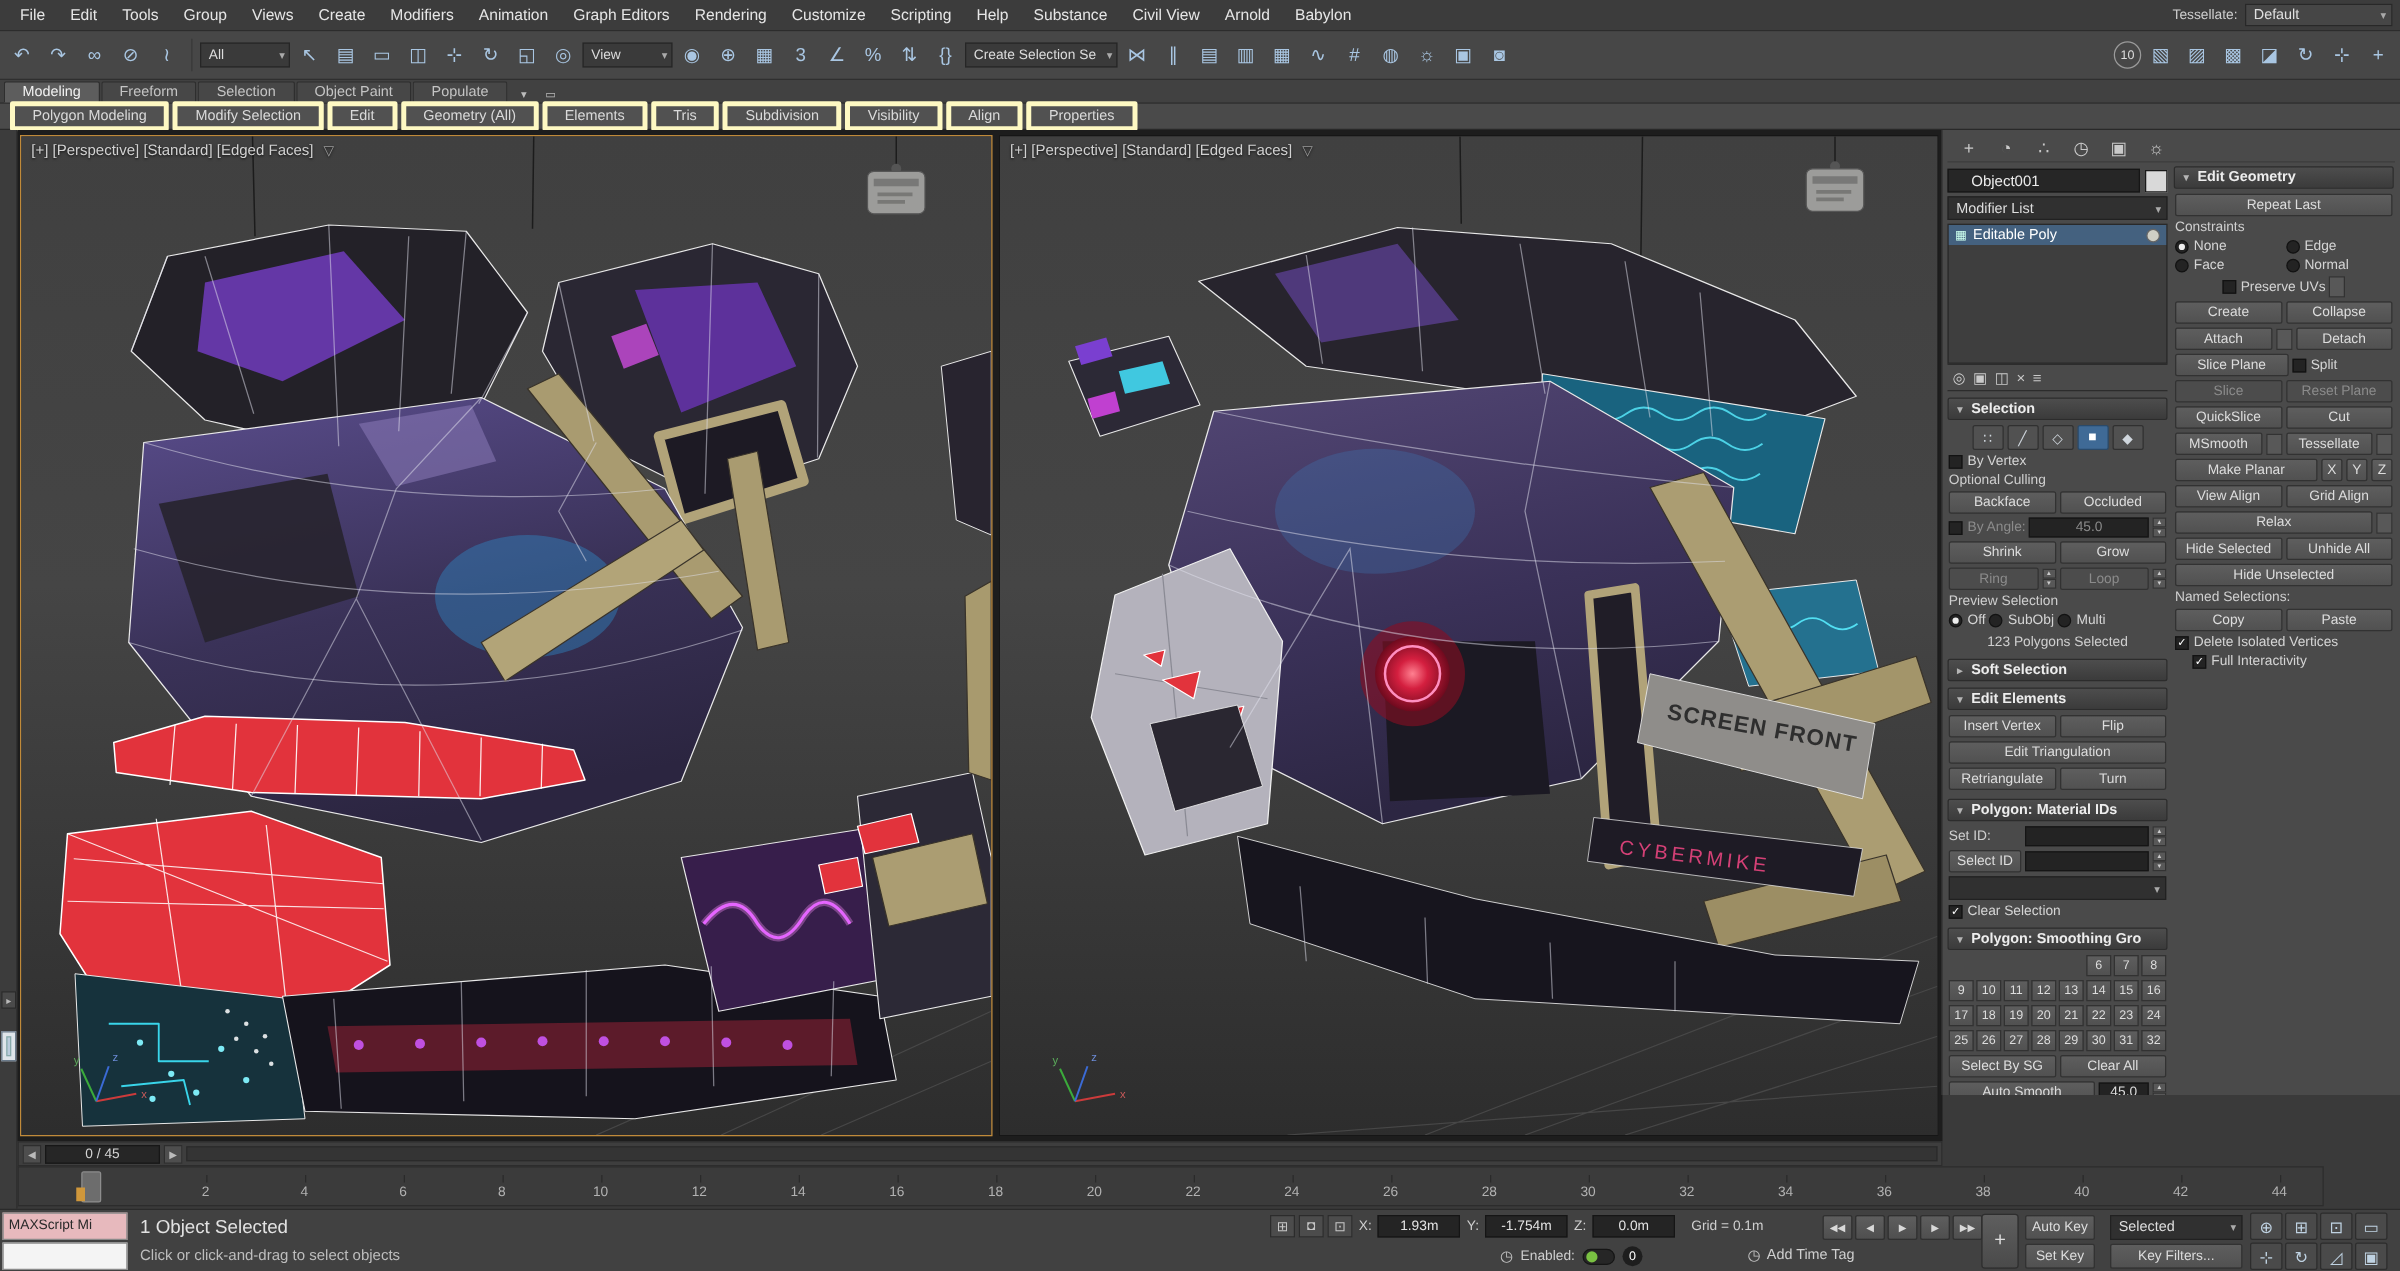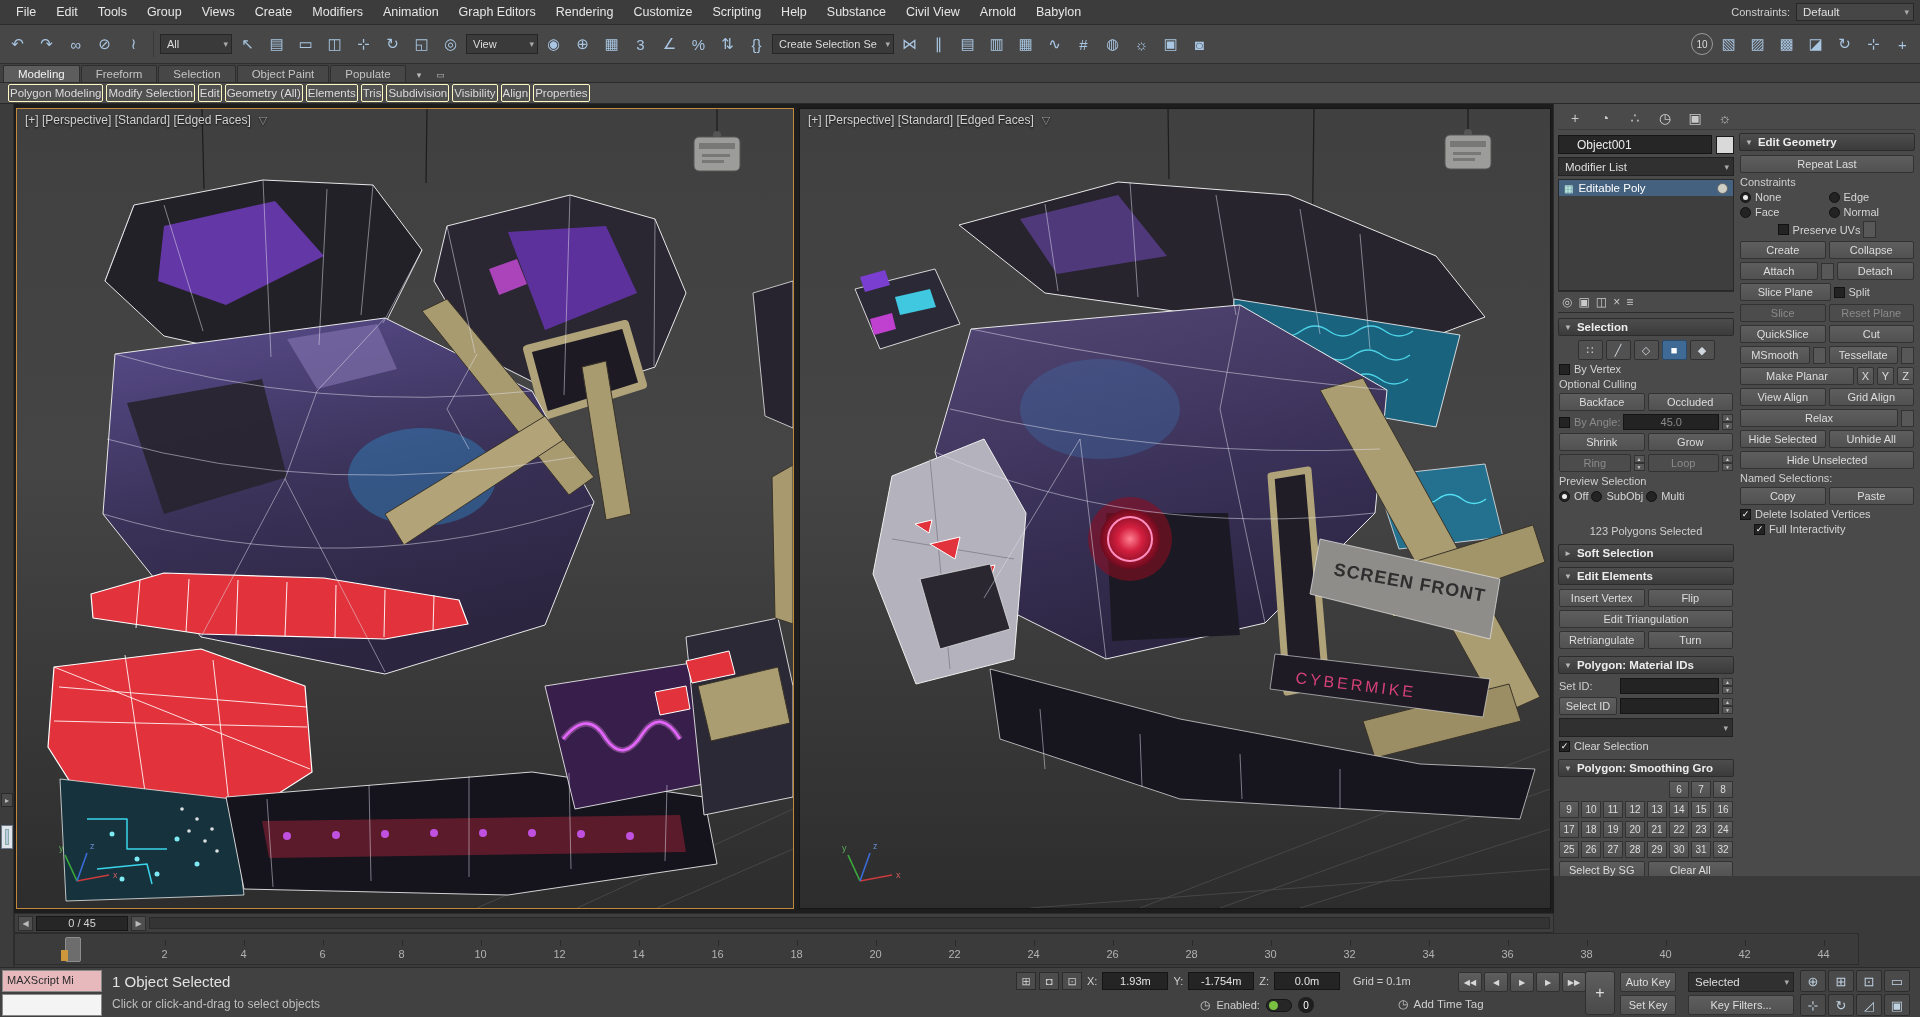--- a/index.html
+++ b/index.html
@@ -32,22 +32,22 @@
 
   
   .rtabs{position:absolute;top:64px;left:0;width:1920px;height:19px;background:#414141;
     border-bottom:1px solid #2b2b2b;display:flex;align-items:flex-end;padding:0 3px;gap:1px}
   .rtab{padding:2px 14px 2px;font-size:11.5px;color:#c4c4c4;background:#474747;
     border:1px solid #2e2e2e;border-bottom:none;border-radius:2px 2px 0 0}
   .rtab.active{background:#5d5d5d;color:#f2f2f2}
   .rcaret{margin-left:6px;color:#bbb;font-size:9px;padding:2px 4px}
   .rrow2{position:absolute;top:83px;left:0;width:1920px;height:21px;background:#4a4a4a;
     border-bottom:1px solid #292929;display:flex;align-items:center;padding:0 8px;gap:3px}
-  .r2item{padding:2px 1px;font-size:11.5px;color:#dadada;background:#515151;
-    border:1px solid #fef9c3;border-radius:2px;white-space:nowrap}
+  .r2item{padding:2px 14px;font-size:11.5px;color:#dadada;background:#515151;
+    border:4px solid #fef9c3;border-radius:2px;white-space:nowrap}
 
   
   .vparea{position:absolute;left:14px;top:104px;width:1540px;height:809px;background:#1d1d1d}
   .vp{position:absolute;top:4px;height:801px;background:#333;overflow:hidden}
   .vpL{left:2px;width:778px;border:1px solid #c08a3a}
   .vpR{left:785px;width:752px;border:1px solid #161616}
   .vplabel{position:absolute;top:4px;left:8px;display:flex;gap:8px;align-items:center;
     font-size:12px;color:#d2d2d2;text-shadow:0 1px 2px rgba(0,0,0,.8);z-index:3}
   .funnel{color:#9a9a9a;font-size:11px}
   .vp svg{display:block;width:100%;height:100%}
@@ -121,21 +121,21 @@
     position:relative;flex:0 0 11px}
   .rad.sel .dot::after{content:"";position:absolute;inset:2px;border-radius:50%;background:#ededed}
   .fld{height:16px;background:#232323;border:1px solid #151515;color:#dcdcdc;font-size:11px;
     display:flex;align-items:center;justify-content:center;flex:1}
   .fld.dis{color:#8a8a8a}
   .spin{width:11px;height:16px;display:flex;flex-direction:column;flex:0 0 11px}
   .spin span{flex:1;background:#585858;border:1px solid #333;font-size:5px;line-height:5px;color:#ccc;
     display:flex;align-items:center;justify-content:center}
   .sbox{width:13px;height:17px;background:#585858;border:1px solid #323232;flex:0 0 13px}
   .center{justify-content:center}
-  .status{font-size:11px;color:#cfcfcf;text-align:center;margin-top:20px}
+  .status{font-size:11px;color:#cfcfcf;text-align:center;margin-top:3px}
   .subrow{display:flex;gap:3px;justify-content:center}
   .soi{width:25px;height:20px;background:#515151;border:1px solid #303030;border-radius:2px;
     color:#cfd6dd;font-size:11px;display:flex;align-items:center;justify-content:center}
   .soi.active{background:#3f6a96;color:#fff;border-color:#2a4a6a}
   .sgr{display:flex;gap:2px}
   .sgr.end{justify-content:flex-end}
   .sgb{width:20px;height:17px;background:linear-gradient(#5e5e5e,#515151);border:1px solid #323232;
     color:#ddd;font-size:10px;display:flex;align-items:center;justify-content:center}
 
   
@@ -192,21 +192,21 @@
       <div class="mitem">Rendering</div>
       <div class="mitem">Customize</div>
       <div class="mitem">Scripting</div>
       <div class="mitem">Help</div>
       <div class="mitem">Substance</div>
       <div class="mitem">Civil View</div>
       <div class="mitem">Arnold</div>
       <div class="mitem">Babylon</div>
     </div>
   <div class="wsrow">
-    <span class="lbl">Constraints:</span>
+    <span class="lbl">Tessellate:</span>
     <div class="wssel">
         <span>Default</span>
       </div>
   </div>
 </div>
 
 <div class="toolbar">
   <div class="tgrp">
 
   <div class="ticon">↶</div>

